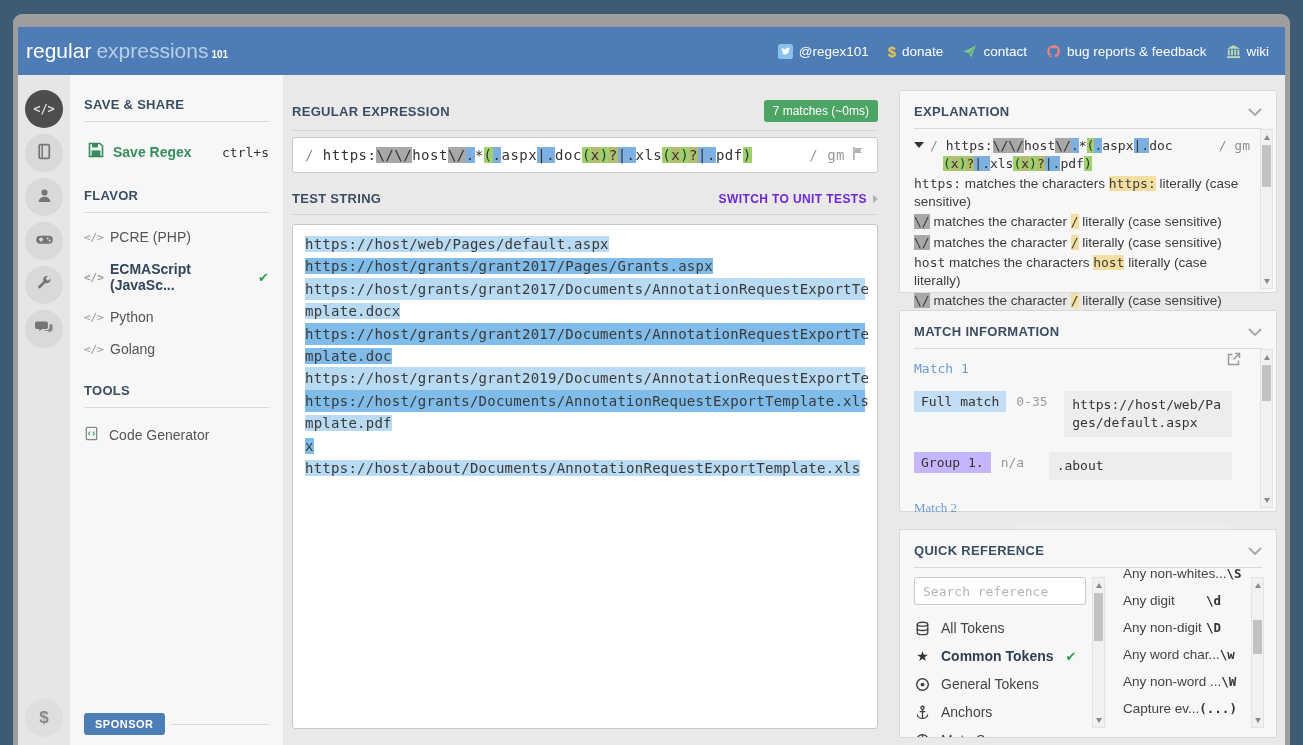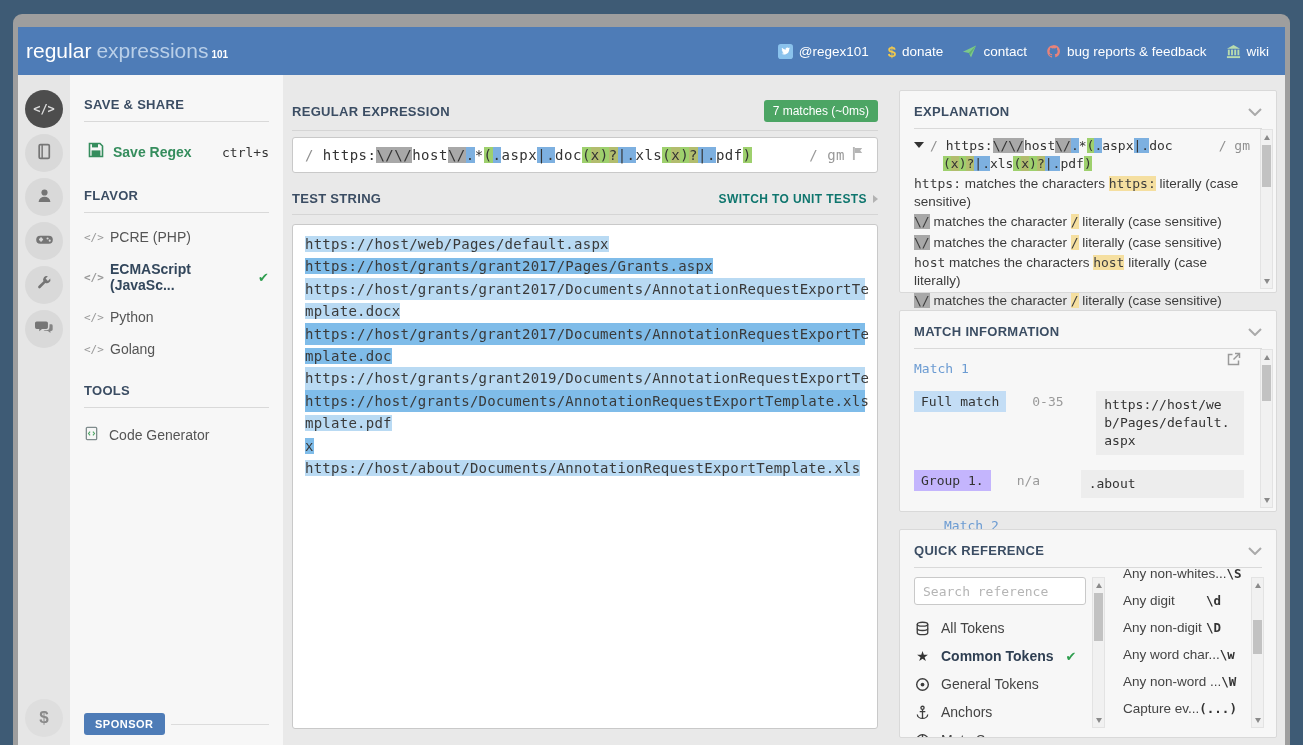--- a/index.html
+++ b/index.html
@@ -52,21 +52,21 @@
   .middle { width:603px; padding:0 8px 0 9px; position:relative; }
   .sechead { display:flex; align-items:center; justify-content:space-between; }
   .sh1 { margin-top:25px; }
   .divider { border-bottom:1px solid #d5d5d5; margin-top:8px; }
   .badge { background:#4ca564; color:#fff; font-size:12px; padding:4px 9px; border-radius:3px; }
   .regexbox { margin-top:6px; height:36px; background:#fff; border:1px solid #c9c9c9; border-radius:3px; display:flex; align-items:center; padding:0 12px; font-family:"DejaVu Sans Mono",monospace; font-size:14px; color:#333; letter-spacing:.5px; cursor:text; }
   .rxtokens { white-space:pre; }
   .rxright { margin-left:auto; display:flex; align-items:center; gap:7px; }
   .rxflags { color:#999; cursor:pointer; }
   .sh2 { margin-top:18px; }
-  .switchlink { display:flex; align-items:center; gap:6px; color:#0f766e; font-size:12px; font-weight:bold; letter-spacing:.4px; cursor:pointer; }
+  .switchlink { display:flex; align-items:center; gap:6px; color:#6d28d9; font-size:12px; font-weight:bold; letter-spacing:.4px; cursor:pointer; }
   .tri-r { width:0; height:0; border-top:4px solid transparent; border-bottom:4px solid transparent; border-left:5px solid #b3b3b3; }
   .testbox { margin-top:9px; height:505px; background:#fff; border:1px solid #c9c9c9; border-radius:3px; padding:8px 12px; font-family:"DejaVu Sans Mono",monospace; font-size:14px; color:#3a3a3a; letter-spacing:.25px; line-height:22.4px; cursor:text; overflow:hidden; }
   .tl { white-space:pre; }
   .hl-light { background:#b9daf3; }
   .hl-dark { background:#7fbce9; }
   .hl-full { display:block; }
   .sh3 { margin-top:14px; cursor:pointer; }
 
   
   .c-d { color:#909090; }
@@ -91,29 +91,29 @@
   .exrx { font-family:"DejaVu Sans Mono",monospace; font-size:13px; color:#333; display:flex; }
   .extoggle { width:0; height:0; border-left:5px solid transparent; border-right:5px solid transparent; border-top:6px solid #333; margin:5px 6px 0 0; flex:none; cursor:pointer; }
   .exlines { flex:1; }
   .exline1 { display:flex; white-space:pre; }
   .exline1 .eflags { margin-left:auto; color:#909090; padding-left:8px; }
   .exline2 { white-space:pre; padding-left:13px; }
   .ex-entry { margin-top:3px; }
   .ex-entry .c-m, .ex-entry .c-esc, .ex-entry .c-lit { font-size:13px; }
 
   .card-match { top:235px; height:202px; }
-  .matchcontent { padding:12px 32px 0 14px; font-family:"DejaVu Sans Mono",monospace; font-size:13px; }
+  .matchcontent { padding:12px 44px 0 14px; font-family:"DejaVu Sans Mono",monospace; font-size:13px; }
   .matchtitle { color:#6b9bd2; }
-  .mrow { display:flex; margin-top:15px; align-items:flex-start;gap:16px; }
+  .mrow { display:flex; margin-top:15px; align-items:flex-start; }
   .mlabel { padding:3px 7px; color:#333; flex:none; }
   .lbl-full { background:#c3ddf5; }
   .lbl-group { background:#c4b5fd; }
   .mrange { color:#9a9a9a; width:46px; margin-left:10px; flex:none; padding-top:3px; }
   .mval { background:#ededed; padding:5px 8px; width:214px; margin-left:2px; word-break:break-all; line-height:18px; color:#333; }
-  .m2row { display:flex; justify-content:flex-end; align-items:flex-end; margin-top:20px; }
+  .m2row { display:flex; justify-content:space-between; align-items:flex-end; margin-top:20px;font-family:Liberation Serif, serif; }
   .m2bar { width:84px; height:3px; background:#7fb3e4; margin-top:14px; }
   .m2cell { width:214px; height:9px; background:#ededed; margin-right:2px; }
   .exporticon { cursor:pointer; position:absolute; right:34px; top:40px; }
 
   .card-ref { top:454px; height:209px; overflow:hidden; }
   .refbody { position:relative; height:160px; }
   .searchinput { position:absolute; left:14px; top:9px; width:172px; height:28px; border:1px solid #c9c9c9; border-radius:3px; background:#fff; font-family:"DejaVu Sans Mono",monospace; font-size:13px; padding:0 8px; color:#444; }
   .searchinput::placeholder { color:#b5b5b5; }
   .catlist { position:absolute; left:14px; top:52px; width:172px; }
   .catitem { display:flex; align-items:center; gap:10px; margin-bottom:12px; color:#444; font-size:14px; cursor:pointer; }

